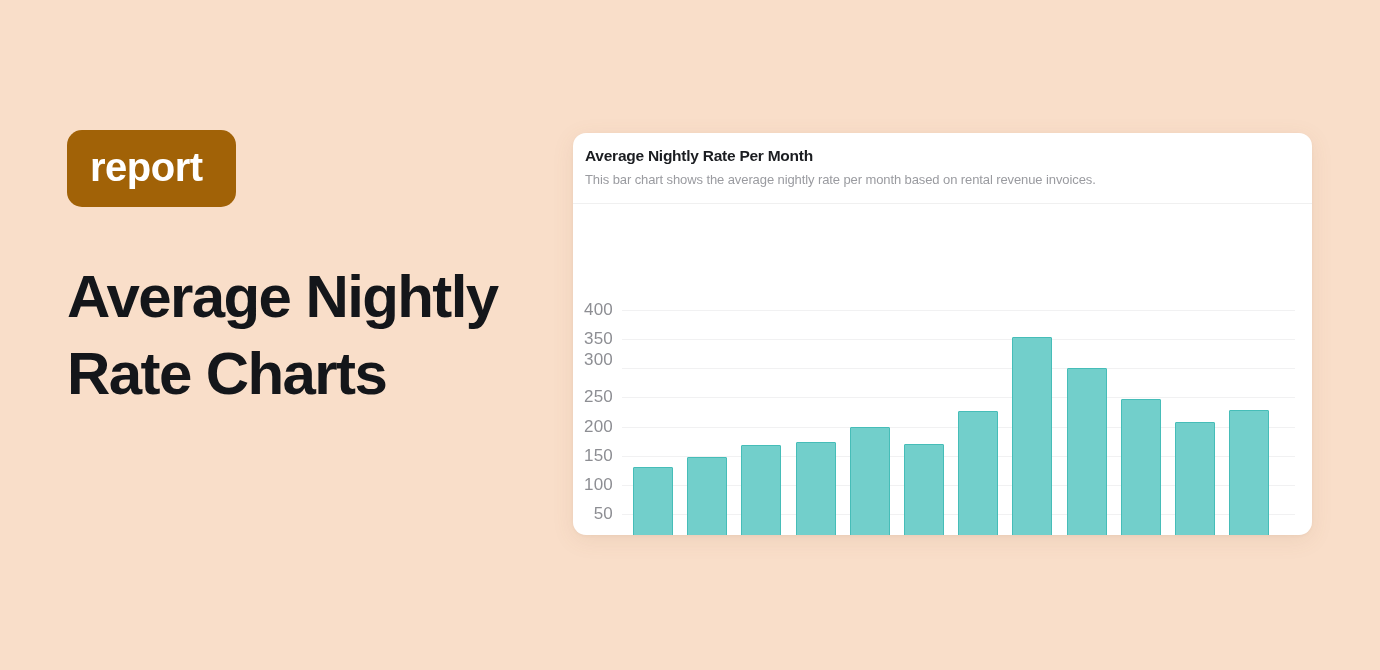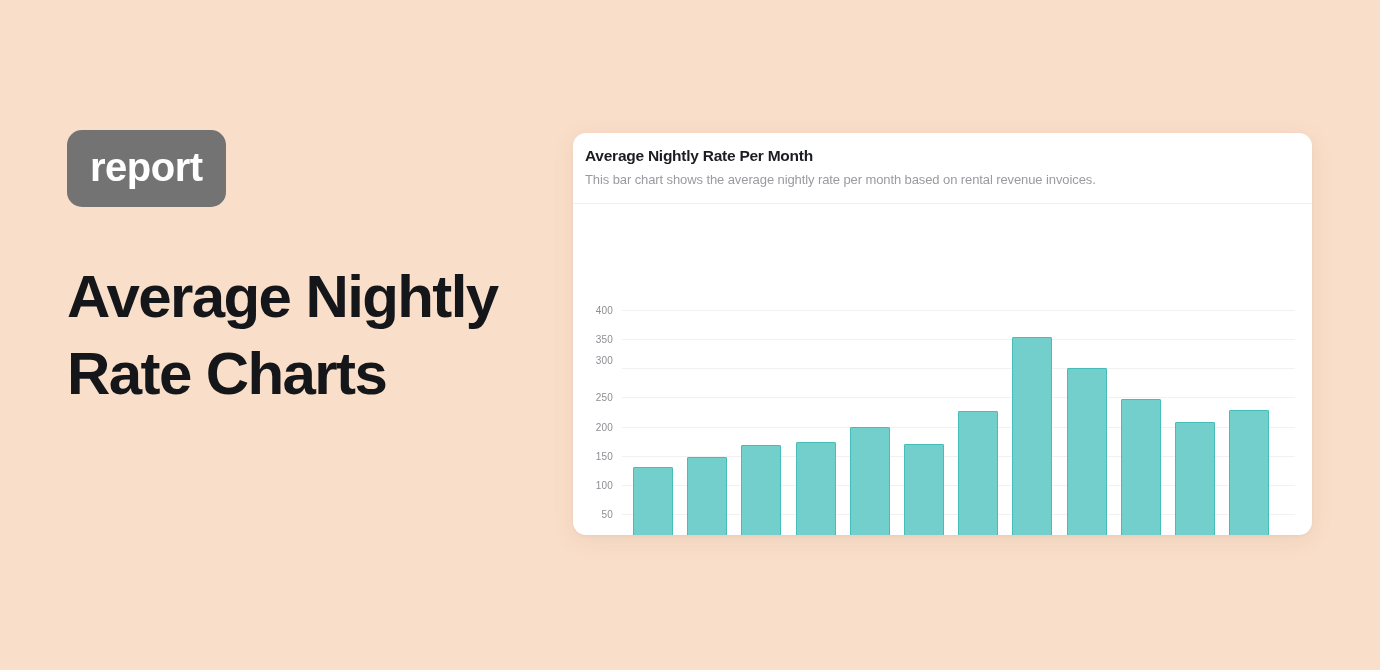--- a/index.html
+++ b/index.html
@@ -24,27 +24,27 @@
   
   .hero {
     position: absolute;
     left: 67px;
     top: 130px;
     width: 480px;
   }
 
   .report-badge {
     display: inline-block;
-    background: #737373;
+    background: #a16207;
     color: #ffffff;
     font-size: 40px;
     font-weight: 700;
     letter-spacing: -0.5px;
     line-height: 1;
-    padding: 17px 23px 20px 23px;
+    padding: 17px 33px 20px 23px;
     border-radius: 15px;
     font-family: "Liberation Sans", sans-serif;
   }
 
   .hero-title {
     margin-top: 52px;
     font-size: 60px;
     font-weight: 700;
     line-height: 1.28;
     letter-spacing: -1.6px;
@@ -97,21 +97,21 @@
     position: relative;
     width: 739px;
     height: 330px;
   }
 
   
   .ylabel {
     position: absolute;
     right: 0;
     transform: translateY(-50%);
-    font-size: 10px;
+    font-size: 17px;
     color: #8d8e93;
     text-align: right;
     letter-spacing: 0.2px;
     white-space: nowrap;
   }
 
   .ylabels-col {
     position: absolute;
     left: 0;
     top: 0;

